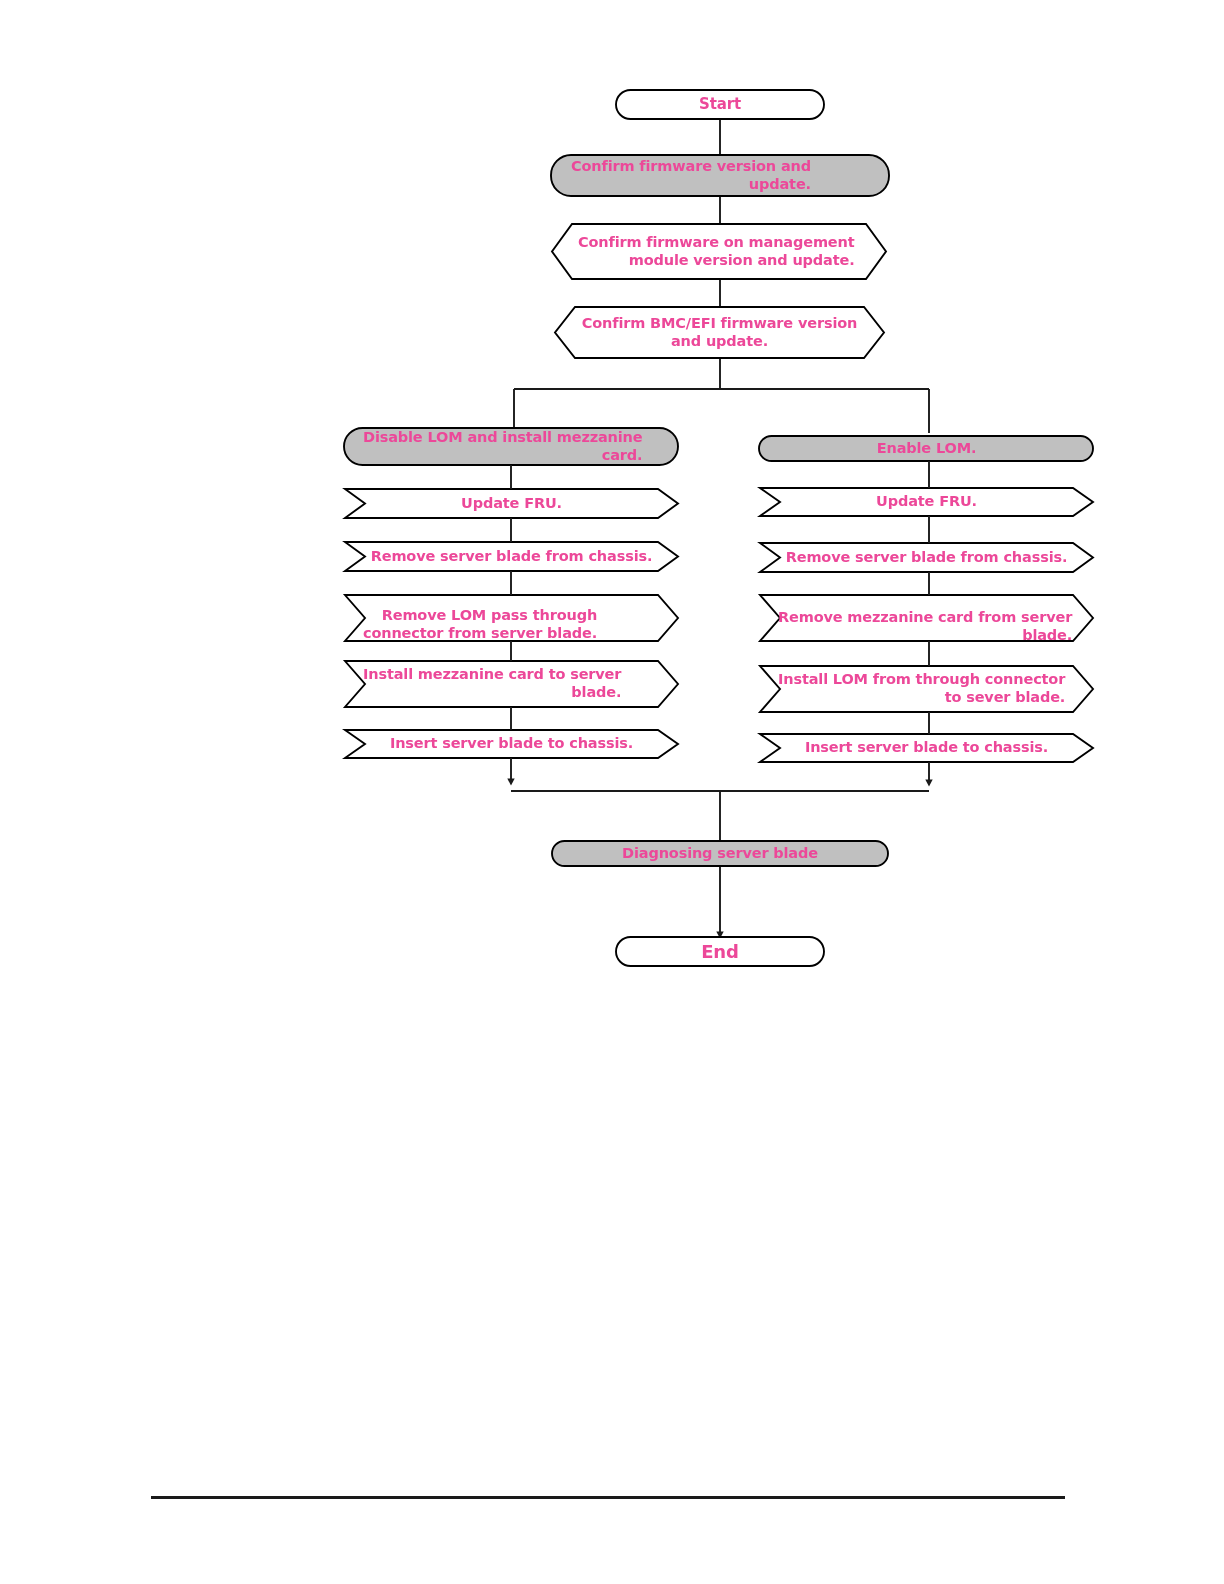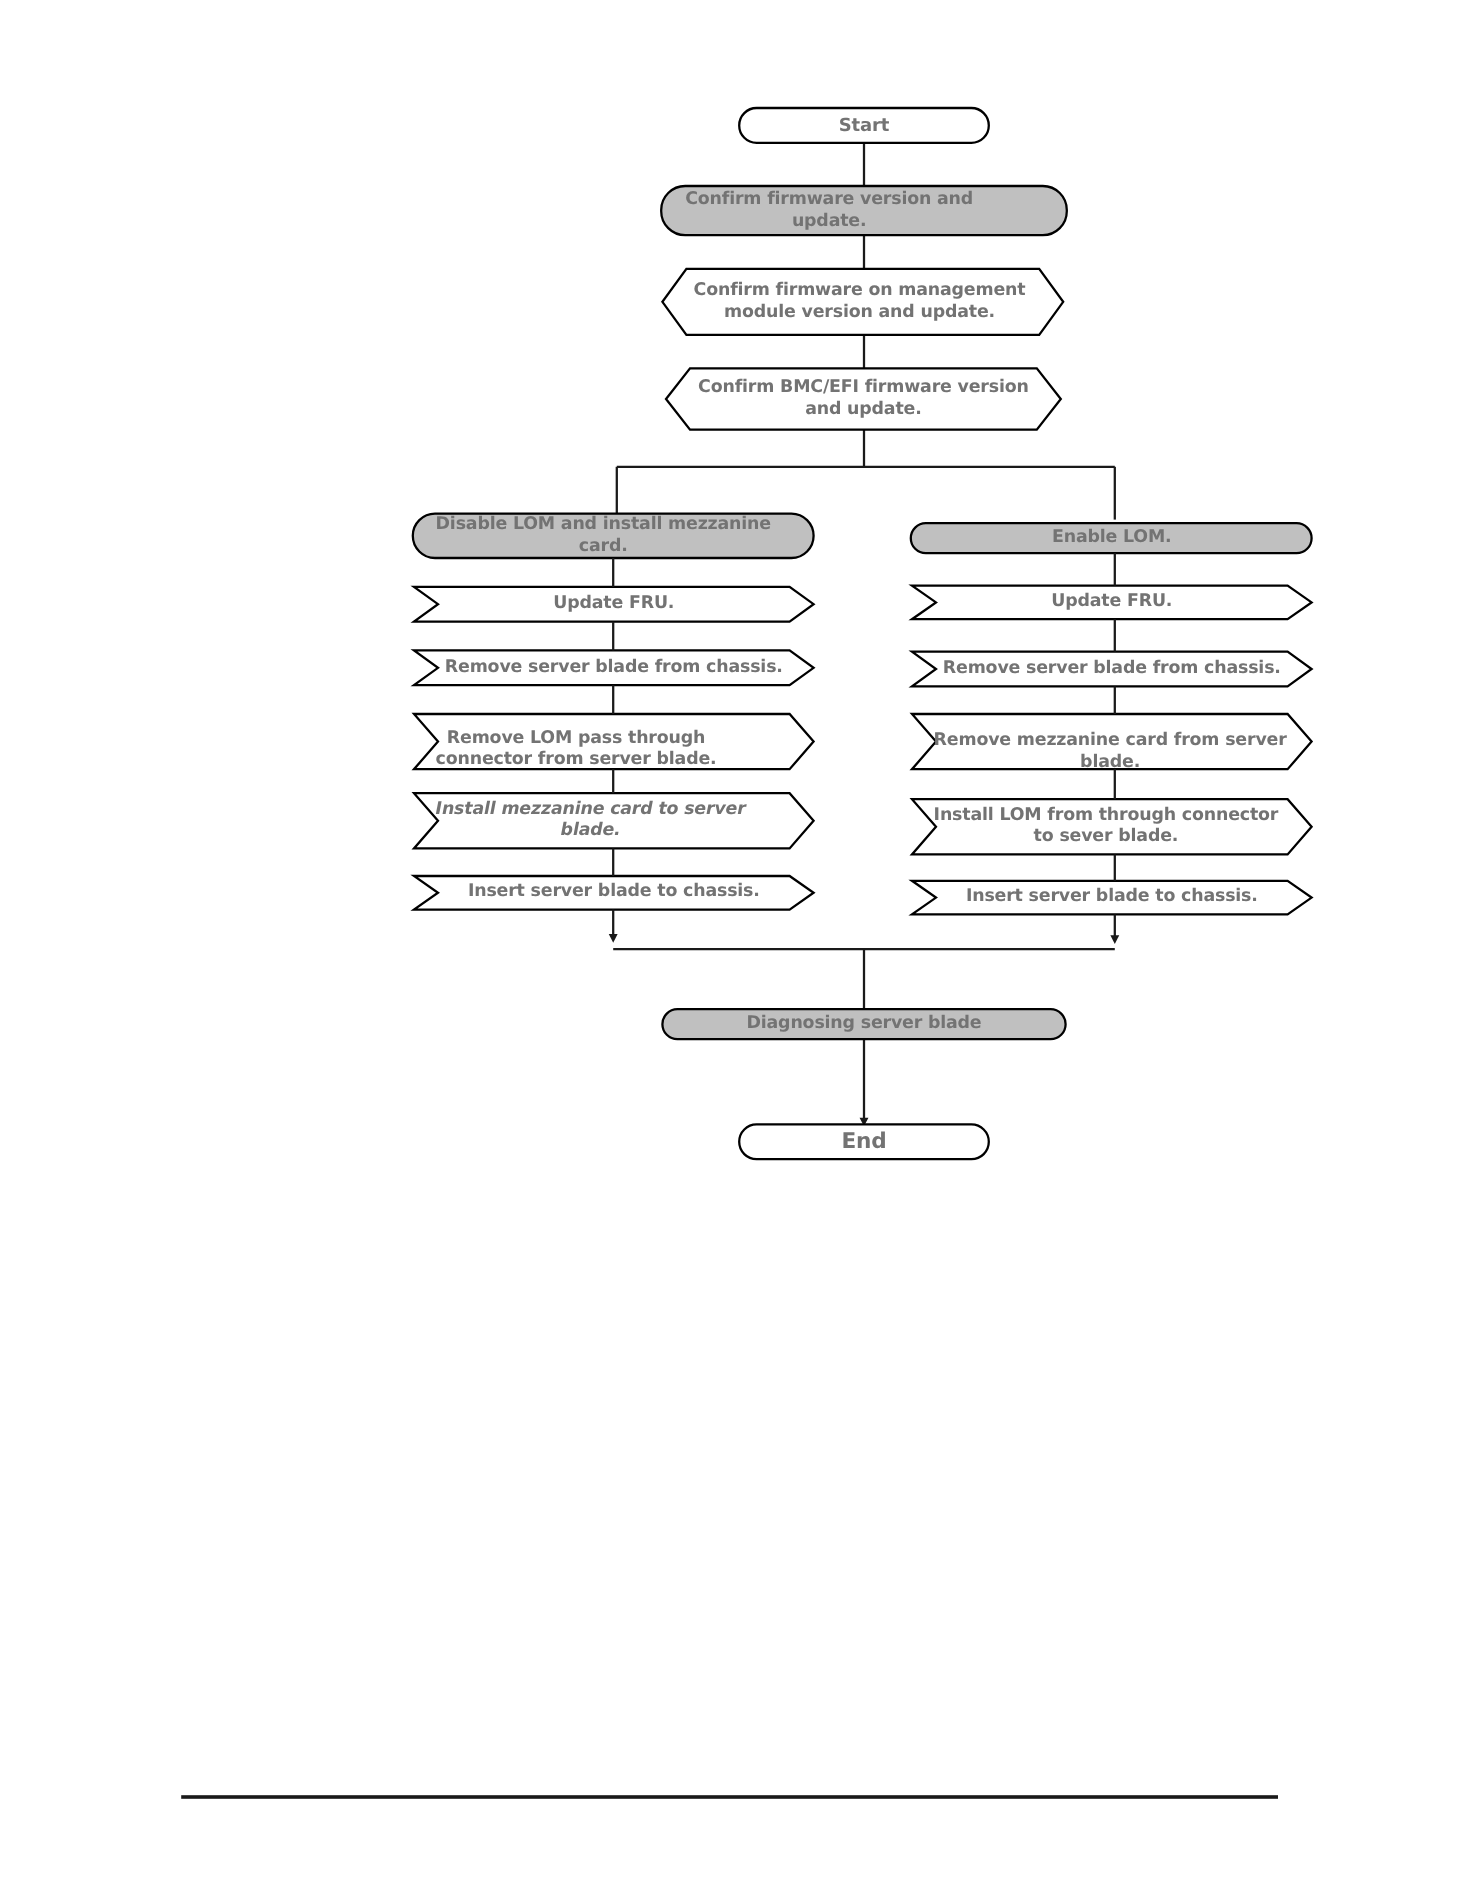--- a/index.html
+++ b/index.html
@@ -28,28 +28,28 @@
     display: block;
   }
   .node-label {
     position: absolute;
     display: flex;
     align-items: center;
     font-family: "DejaVu Sans", sans-serif;
     font-weight: bold;
     font-size: 14.5px;
     line-height: 1.22;
-    color: #737373;
+    color: #ec4899;
     letter-spacing: -0.15px;
     box-sizing: border-box;
     pointer-events: none;
     white-space: pre-line;
   }
   .node-label.center { justify-content: center; text-align: center; }
-  .node-label.left   { justify-content: flex-start; text-align: center; }
+  .node-label.left   { justify-content: flex-start; text-align: right; }
   .footer-rule {
     position: absolute;
     background: #1a1a1a;
   }
 </style>
 </head>
 <body>
 
 <div id="flow-root">
 
@@ -138,21 +138,21 @@
 
   <div class="node-label center" style="left:575px; top:307px; width:289px; height:51px;">Confirm BMC/EFI firmware version
 and update.</div>
 
   <div class="node-label left" style="left:363px; top:428px; width:300px; height:37px;">Disable LOM and install mezzanine
 card.</div>
   <div class="node-label center" style="left:365px; top:489px; width:293px; height:29px;">Update FRU.</div>
   <div class="node-label center" style="left:365px; top:542px; width:293px; height:29px;">Remove server blade from chassis.</div>
   <div class="node-label left" style="left:363px; top:595px; width:300px; height:60px;">Remove LOM pass through
 connector from server blade.</div>
-  <div class="node-label left" style="left:363px; top:661px; width:300px; height:46px;font-style:italic;">Install mezzanine card to server
+  <div class="node-label left" style="left:363px; top:661px; width:300px; height:46px;">Install mezzanine card to server
 blade.</div>
   <div class="node-label center" style="left:365px; top:730px; width:293px; height:28px;">Insert server blade to chassis.</div>
 
   <div class="node-label center" style="left:780px; top:436px; width:293px; height:25px;">Enable LOM.</div>
   <div class="node-label center" style="left:780px; top:488px; width:293px; height:28px;">Update FRU.</div>
   <div class="node-label center" style="left:780px; top:543px; width:293px; height:29px;">Remove server blade from chassis.</div>
   <div class="node-label left" style="left:778px; top:595px; width:305px; height:64px;">Remove mezzanine card from server
 blade.</div>
   <div class="node-label left" style="left:778px; top:666px; width:305px; height:46px;">Install LOM from through connector
 to sever blade.</div>

